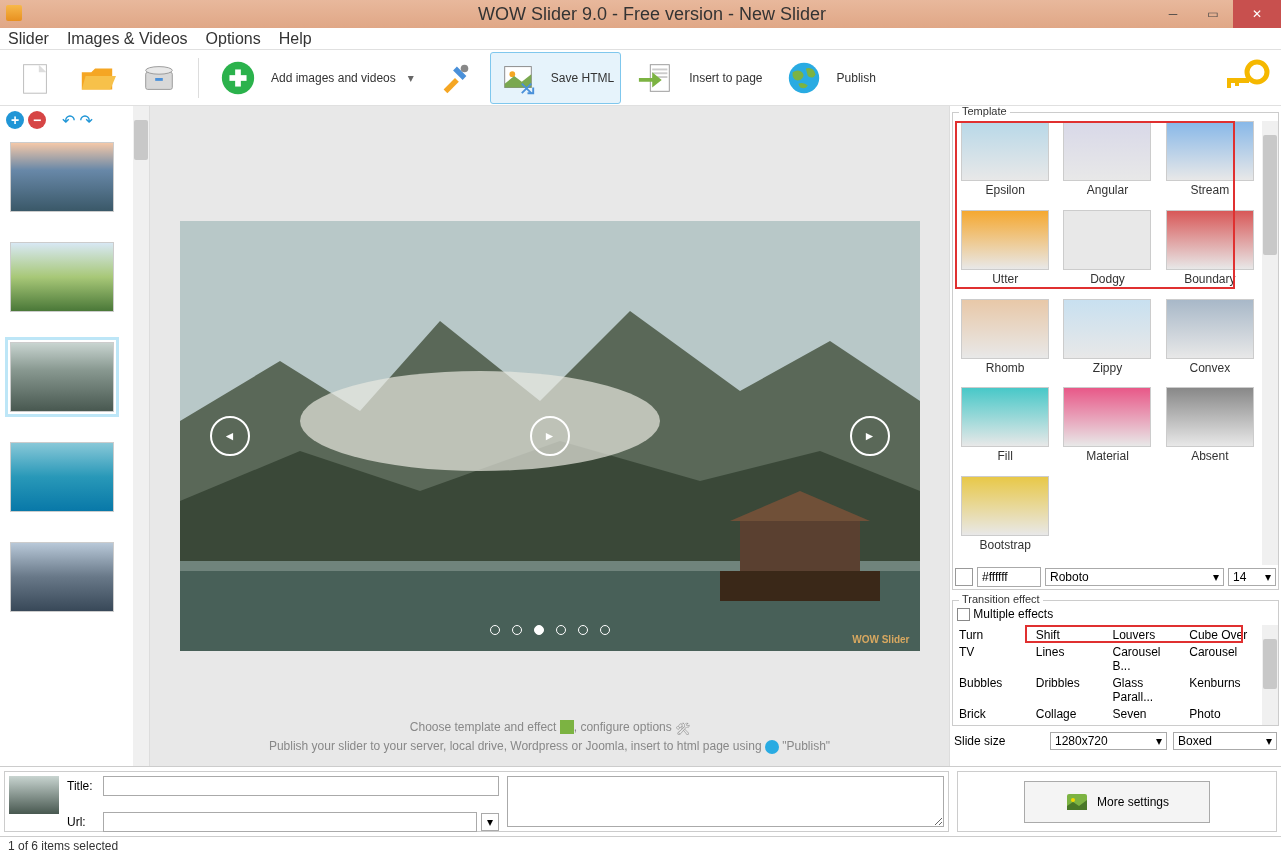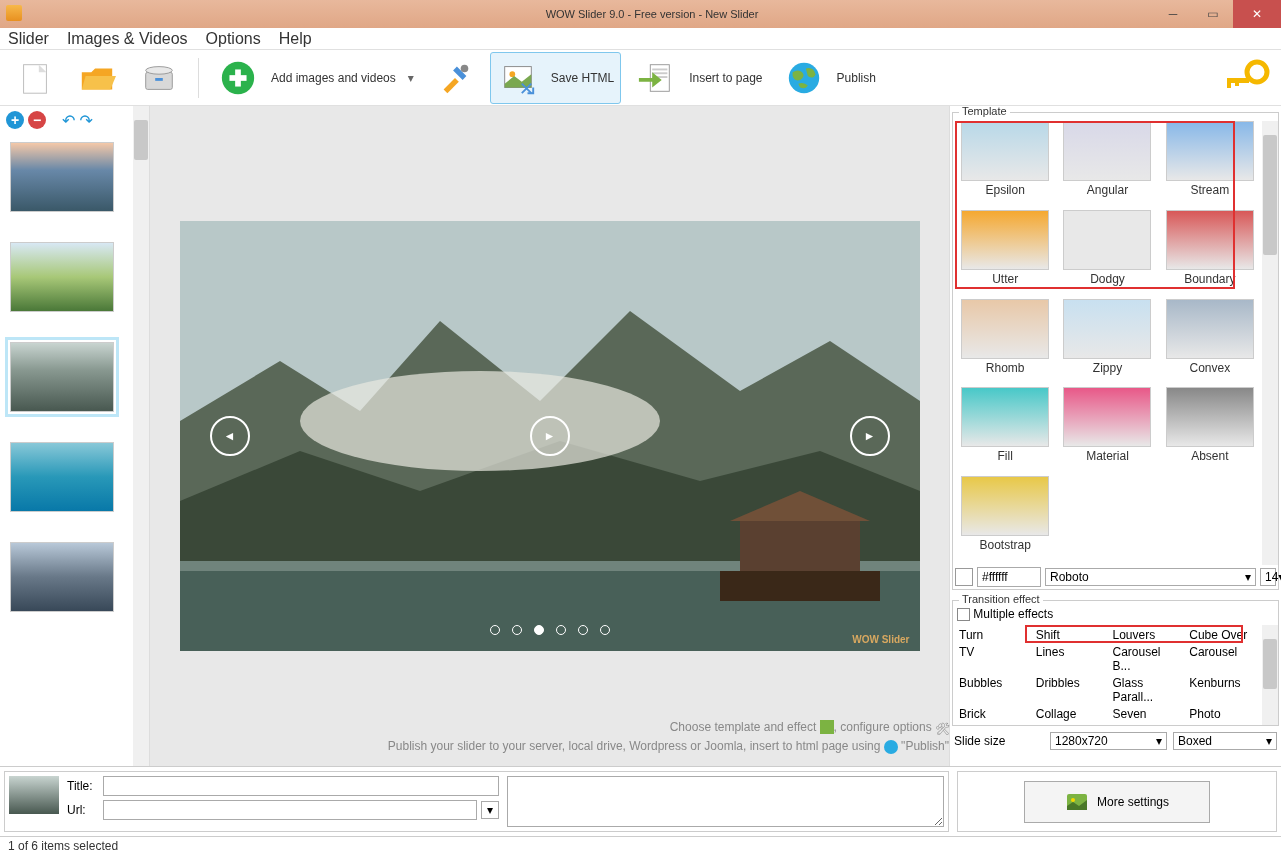--- a/index.html
+++ b/index.html
@@ -1,18 +1,18 @@
 <!DOCTYPE html>
 <html><head>
 <meta charset="utf-8">
 <style>
 * { box-sizing: border-box; margin: 0; padding: 0; font-family: "Segoe UI", Tahoma, sans-serif; font-size: 12px; }
 body { background: #fff; overflow: hidden; }
 .titlebar { height: 28px; background: linear-gradient(#e8b89c, #e0a786); display: flex; align-items: center; justify-content: center; position: relative; }
-.titlebar .title { color: #333; font-size: 11px; margin-left: 23px; }
+.titlebar .title { color: #333; font-size: 18px; margin-left: 23px; }
 .titlebar .winbtns { position: absolute; right: 0; top: 0; height: 100%; display: flex; }
 .titlebar .winbtn { width: 40px; height: 100%; display: flex; align-items: center; justify-content: center; color: #444; }
 .titlebar .winbtn.close { background: #c8504e; color: #fff; width: 48px; }
 .titlebar .appicon { position: absolute; left: 6px; top: 5px; width: 16px; height: 16px; background: linear-gradient(#f7b84a,#e89020); border-radius: 2px; }
 .menubar { height: 22px; background: #fff; border-bottom: 1px solid #e0e0e0; display: flex; align-items: center; padding: 0 8px; gap: 18px; }
 .menubar .mitem { color: #333; font-size: 16px; }
 .toolbar { height: 56px; background: #fff; border-bottom: 1px solid #e0e0e0; display: flex; align-items: center; padding: 0 8px; gap: 8px; position: relative; }
 .tbtn { display: flex; align-items: center; gap: 12px; padding: 4px 6px; border-radius: 3px; }
 .tbicon { width: 42px; height: 42px; display: flex; align-items: center; justify-content: center; }
 .tbicon svg { width: 38px; height: 38px; }
@@ -29,41 +29,41 @@
 .preview { flex: 1; background: #e8e8e8; position: relative; display: flex; align-items: center; justify-content: center; }
 .previewinner { width: 740px; position: relative; }
 .previewimg { width: 100%; height: 430px; background: linear-gradient(#b8c8c8 0%, #a8b8b0 30%, #5a6a5a 55%, #3a5048 70%, #4a6058 100%); position: relative; overflow: hidden; }
 .navcircle { position: absolute; width: 40px; height: 40px; border: 2px solid #fff; border-radius: 50%; display: flex; align-items: center; justify-content: center; color: #fff; top: 50%; transform: translateY(-50%); }
 .navcircle.left { left: 30px; }
 .navcircle.right { right: 30px; }
 .navcircle.play { left: 50%; transform: translate(-50%,-50%); }
 .dots { position: absolute; bottom: 16px; left: 50%; transform: translateX(-50%); display: flex; gap: 12px; }
 .dot { width: 10px; height: 10px; border: 1px solid #fff; border-radius: 50%; }
 .dot.active { background: #fff; }
-.hints { position: absolute; bottom: 10px; left: 0; right: 0; text-align: right; color: #888; font-size: 12px; line-height: 1.6; }
+.hints { position: absolute; bottom: 10px; left: 0; right: 0; text-align: center; color: #888; font-size: 12px; line-height: 1.6; }
 .rightpanel { width: 332px; background: #fff; border-left: 1px solid #ddd; display: flex; flex-direction: column; overflow: hidden; }
 .group { border: 1px solid #ccc; margin: 2px; padding-top: 2px; position: relative; }
 .group legend { font-size: 11px; color: #333; padding: 0 3px; position: absolute; top: -8px; left: 6px; background: #fff; }
 .tmplgrid { display: grid; grid-template-columns: repeat(3, 1fr); gap: 2px; padding: 6px 18px 2px 2px; height: 450px; overflow-y: auto; }
 .tmpl { text-align: center; }
 .tmplimg { width: 88px; height: 60px; background: linear-gradient(#7aa8d8,#c8d8e8); margin: 0 auto; border: 1px solid #ccc; position: relative; }
 .tmpllbl { font-size: 12px; color: #333; padding: 2px 0; }
 .tmplrow { display: flex; gap: 4px; padding: 2px; align-items: center; }
 .colorswatch { width: 18px; height: 18px; border: 1px solid #999; background: #fff; }
 .txtinput { border: 1px solid #aaa; padding: 2px 4px; font-size: 12px; }
 .effgrid { display: grid; grid-template-columns: repeat(4, 1fr); gap: 1px 4px; padding: 2px 18px 2px 4px; height: 100px; overflow-y: auto; font-size: 12px; }
 .effcell { padding: 1px 2px; }
 .redbox { position: absolute; border: 2px solid #e03030; pointer-events: none; }
 .sliderow { display: flex; align-items: center; gap: 6px; padding: 4px; }
 .select { border: 1px solid #aaa; padding: 1px 4px; font-size: 12px; background: #fff; display: flex; align-items: center; justify-content: space-between; }
 .bottom { height: 70px; border-top: 1px solid #ccc; display: flex; }
 .bleft { width: 945px; border: 1px solid #ccc; margin: 4px; display: flex; }
 .bthumb { width: 50px; height: 38px; background: #888; margin: 4px; }
 .bfields { flex: 0 0 440px; padding: 4px; }
-.bfrow { display: flex; align-items: center; gap: 4px; margin-bottom: 4px; }
+.bfrow { display: flex; align-items: center; gap: 4px; margin-bottom: 16px; }
 .bflabel { width: 32px; font-size: 12px; }
 .bfin { flex: 1; border: 1px solid #aaa; height: 20px; }
 .bdesc { flex: 1; border: 1px solid #aaa; margin: 4px; }
 .bright { flex: 1; border: 1px solid #ccc; margin: 4px; display: flex; align-items: center; justify-content: center; }
 .morebtn { border: 1px solid #aaa; padding: 8px 40px; display: flex; align-items: center; gap: 8px; background: #f4f4f4; }
 .status { height: 20px; border-top: 1px solid #ccc; padding: 2px 8px; font-size: 12px; color: #333; }
 .scrollbar { position: absolute; right: 0; top: 0; bottom: 0; width: 16px; background: #f0f0f0; }
 .scrollthumb { position: absolute; left: 1px; right: 1px; background: #c8c8c8; border-radius: 2px; }
 .chk { width: 13px; height: 13px; border: 1px solid #888; display: inline-block; vertical-align: middle; }
 </style>
@@ -295,21 +295,21 @@
             <div class="scrollthumb" style="top:14px;height:120px"></div>
           </div>
       </div>
       <div class="tmplrow">
         <div class="colorswatch"></div>
         <input class="txtinput" style="width: 64px;" value="#ffffff">
         <div class="select" style="flex:1">
             <span>Roboto</span>
             <span>▾</span>
           </div>
-        <div class="select" style="width:16px">
+        <div class="select" style="width:48px">
             <span>14</span>
             <span>▾</span>
           </div>
       </div>
     </fieldset>
 
     <fieldset class="group" style="flex:0 0 auto;margin-top:8px">
       <legend>Transition effect</legend>
       <div style="padding:4px"><span class="chk"></span> <span>Multiple effects</span></div>
       <div style="position:relative">

